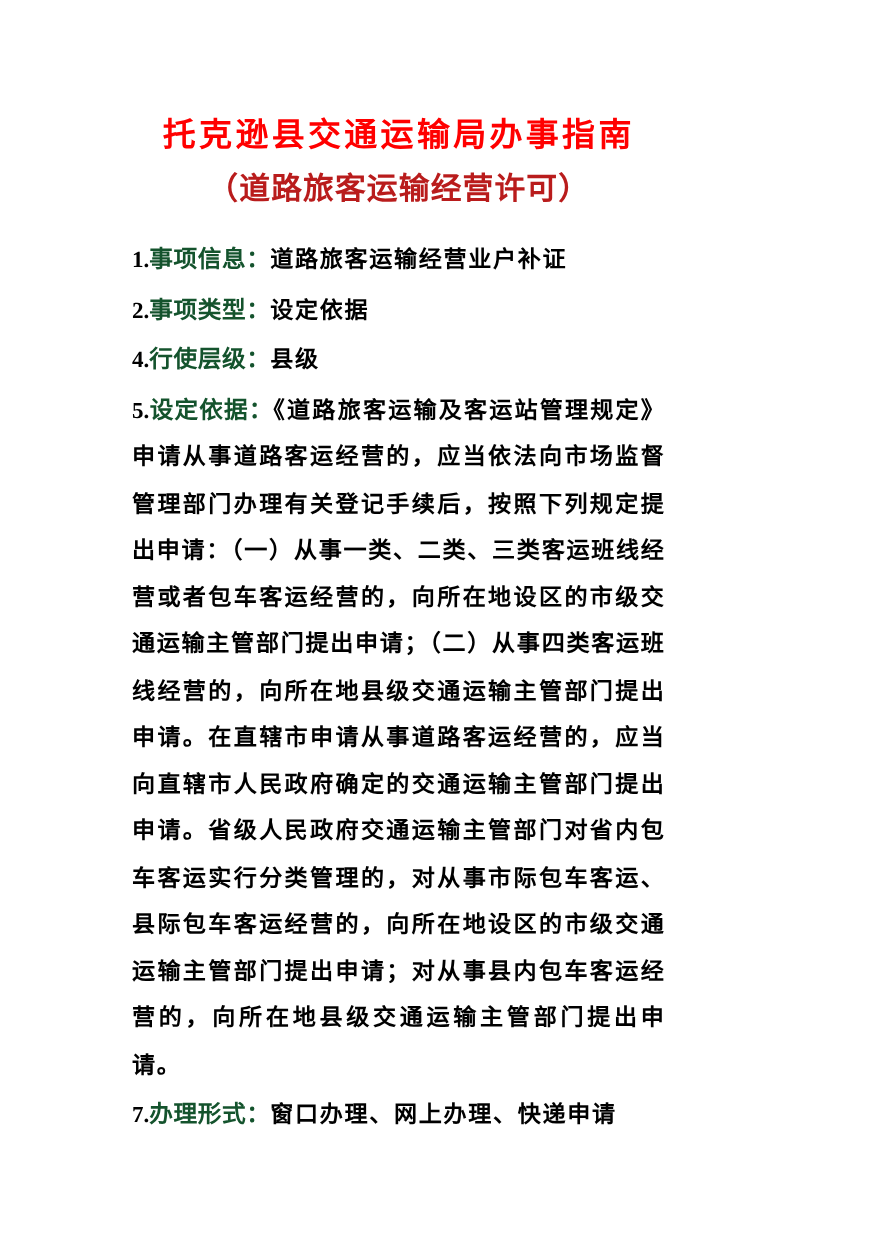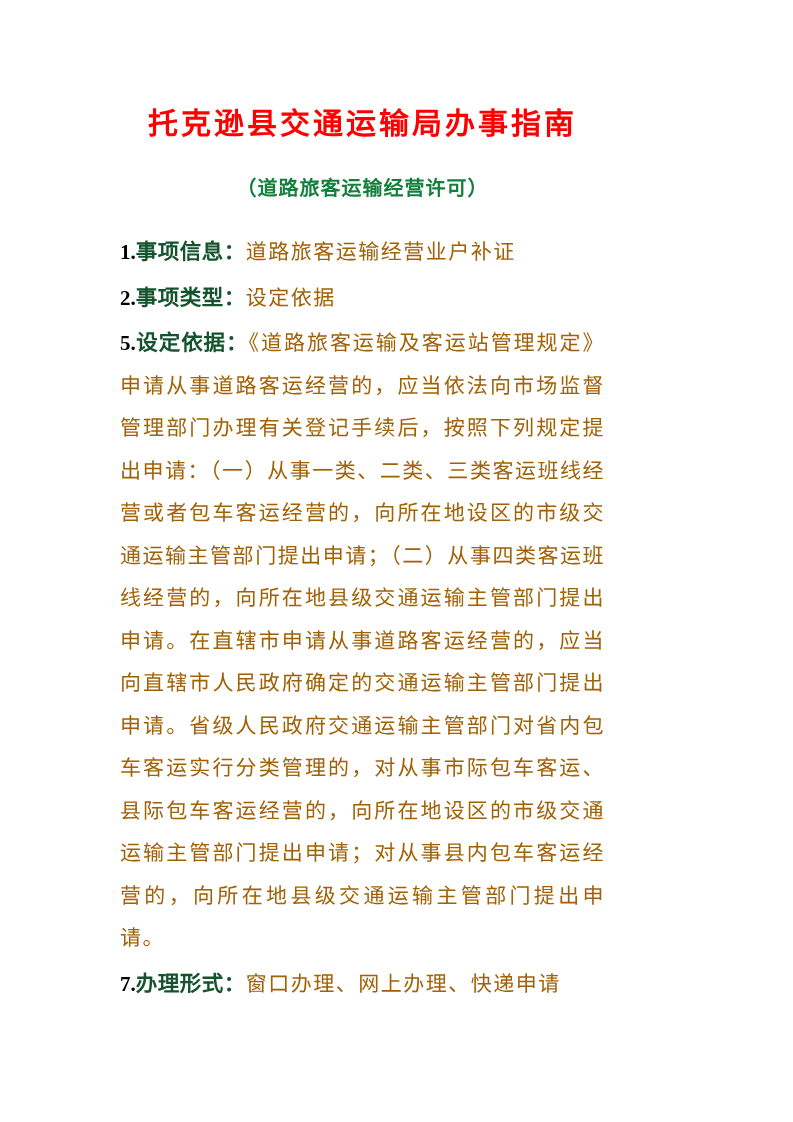--- a/index.html
+++ b/index.html
@@ -20,26 +20,26 @@
     text-align: center;
     color: #ff0000;
     font-size: 30px;
     font-weight: bold;
     letter-spacing: 3px;
     line-height: 39px;
     font-family: "Liberation Serif", serif;
   }
   .doc-subtitle {
     text-align: center;
-    color: #15803d;
-    font-size: 20px;
+    color: #b91c1c;
+    font-size: 28px;
     font-weight: bold;
     letter-spacing: 1px;
     line-height: 35px;
-    margin-top: 28px;
+    margin-top: 12px;
     font-family: "Liberation Serif", serif;
   }
   .content {
     margin-top: 25px;
     color: #222222;
   }
   .item {
     font-size: 21px;
     line-height: 42.5px;
     margin-bottom: 3px;
@@ -54,40 +54,41 @@
   }
   .item .label {
     font-family: "Liberation Sans", sans-serif;
     font-weight: bold;
     color: #14532d;
     font-size: 21.5px;
     letter-spacing: 0.5px;
   }
   .item .value {
     font-family: "Liberation Serif", serif;
-    font-weight: normal;
-    color: #a16207;
+    font-weight: bold;
+    color: #000000;
     letter-spacing: 1.5px;
   }
 </style>
 </head>
 <body>
 
 <div class="page">
 
   <h1 class="doc-title">托克逊县交通运输局办事指南</h1>
   <h2 class="doc-subtitle">（道路旅客运输经营许可）</h2>
 
   <div class="content">
 
     <p class="item"><span class="num">1.</span><span class="label">事项信息：</span><span class="value">道路旅客运输经营业户补证</span></p>
 
     <p class="item"><span class="num">2.</span><span class="label">事项类型：</span><span class="value">设定依据</span></p>
 
 
+    <p class="item"><span class="num">4.</span><span class="label">行使层级：</span><span class="value">县级</span></p>
 
     <p class="item"><span class="num">5.</span><span class="label">设定依据：</span><span class="value">《道路旅客运输及客运站管理规定》申请从事道路客运经营的，应当依法向市场监督管理部门办理有关登记手续后，按照下列规定提出申请：（一）从事一类、二类、三类客运班线经营或者包车客运经营的，向所在地设区的市级交通运输主管部门提出申请；（二）从事四类客运班线经营的，向所在地县级交通运输主管部门提出申请。在直辖市申请从事道路客运经营的，应当向直辖市人民政府确定的交通运输主管部门提出申请。省级人民政府交通运输主管部门对省内包车客运实行分类管理的，对从事市际包车客运、县际包车客运经营的，向所在地设区的市级交通运输主管部门提出申请；对从事县内包车客运经营的，向所在地县级交通运输主管部门提出申请。</span></p>
 
 
     <p class="item"><span class="num">7.</span><span class="label">办理形式：</span><span class="value">窗口办理、网上办理、快递申请</span></p>
 
   </div>
 
 </div>
 

